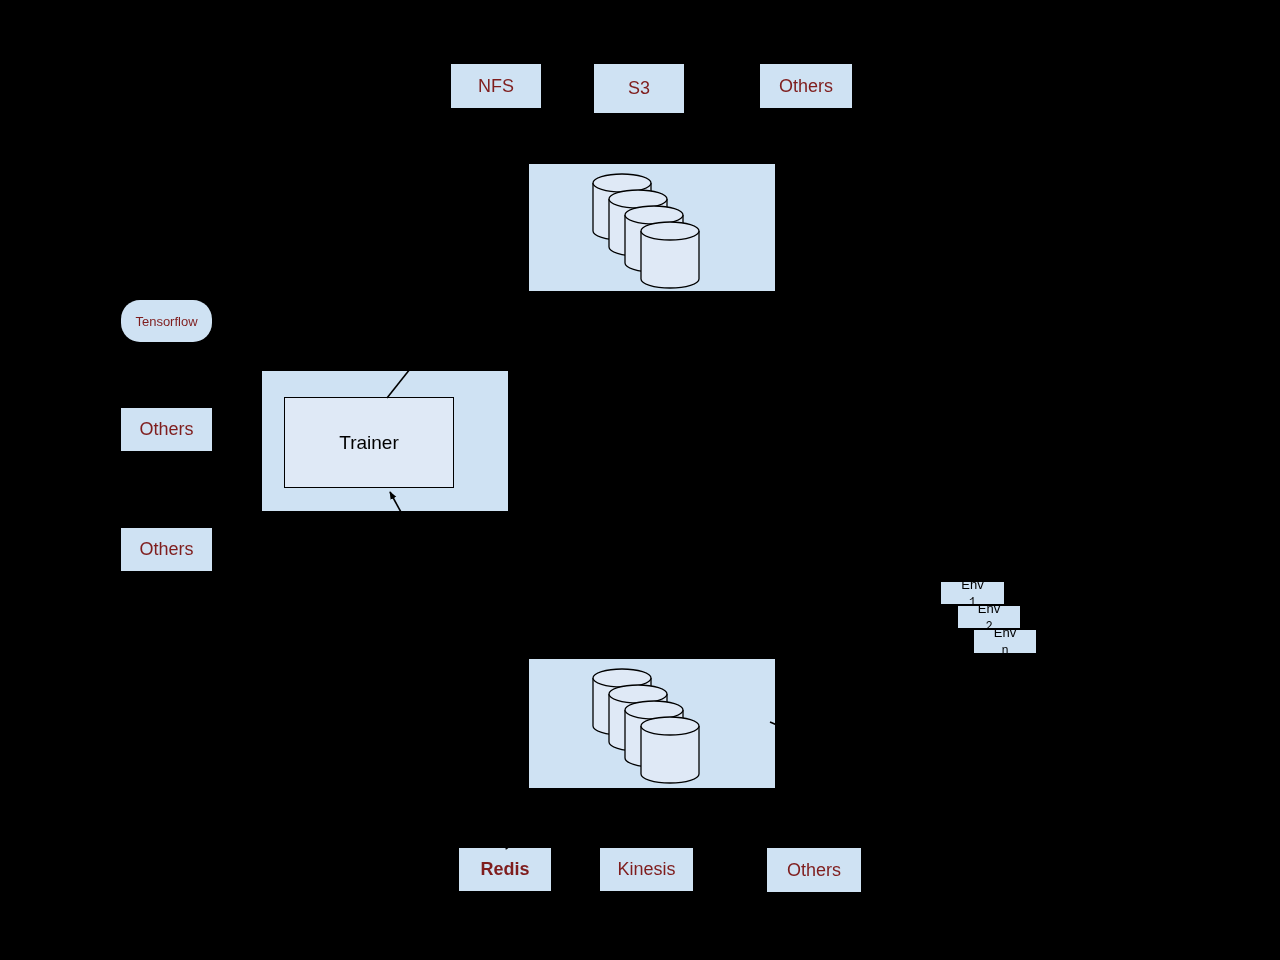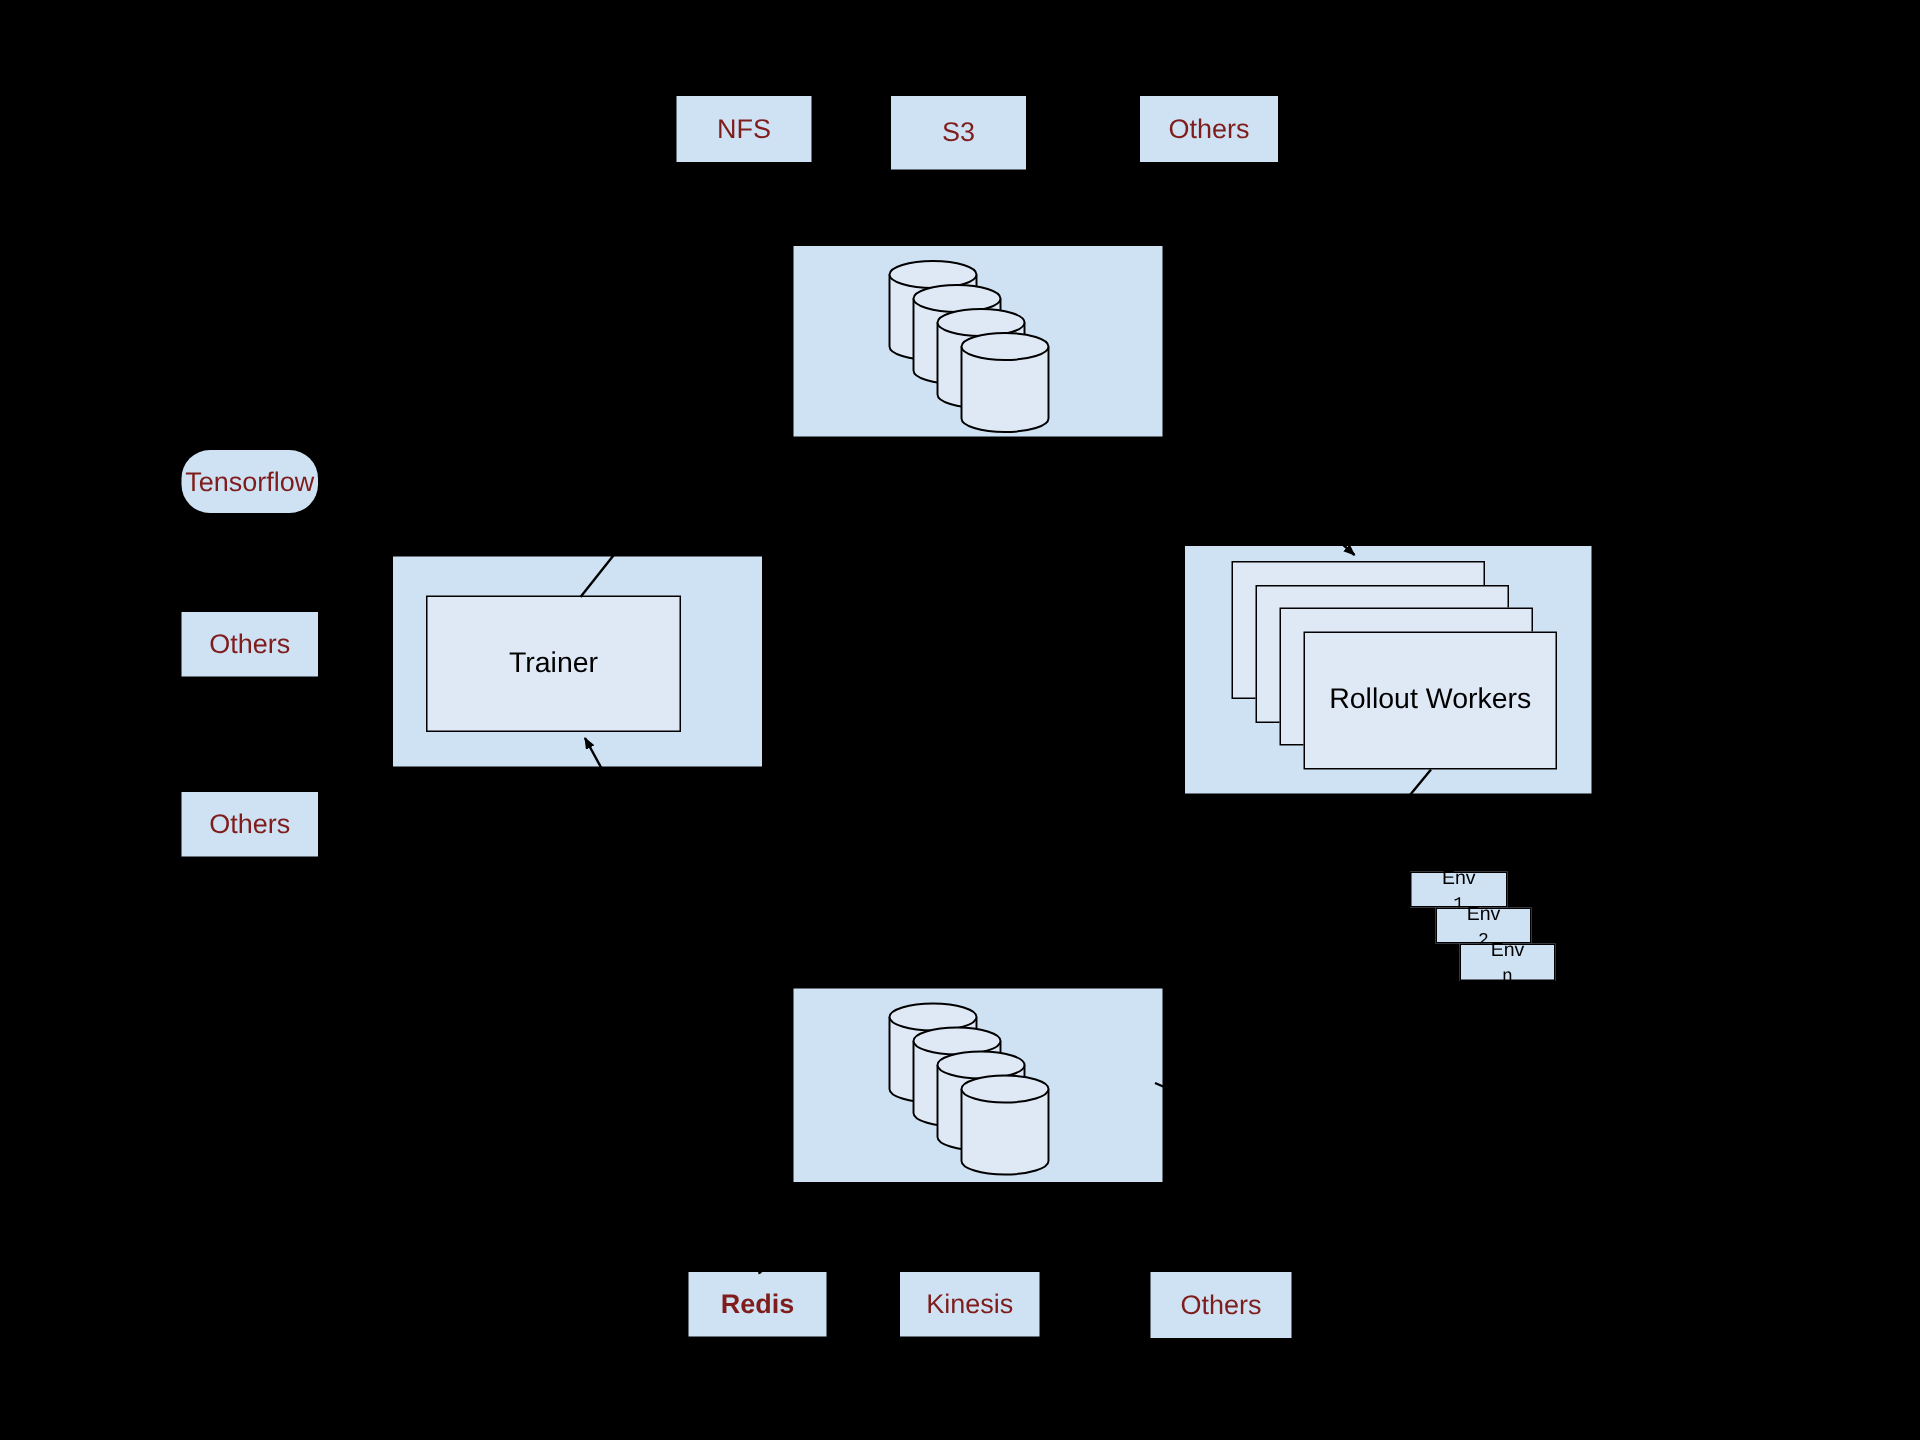--- a/index.html
+++ b/index.html
@@ -4,21 +4,21 @@
 <style>
   html,body{margin:0;padding:0;background:#000;}
   #canvas{
     position:relative;width:1280px;height:960px;background:#000000;overflow:hidden;
     font-family:"Liberation Sans",sans-serif;color:#000000;
   }
   .box{
     position:absolute;background:#cfe2f3;display:flex;align-items:center;justify-content:center;
     font-size:18px;color:#7f1d1d;box-sizing:border-box;
   }
-  .box.small-font{font-size:18px;border-radius:19px;}
+  .box.small-font{font-size:13px;border-radius:19px;}
   .container-box{position:absolute;background:#cfe2f3;box-sizing:border-box;}
   .inner-rect{
     position:absolute;background:#dfe9f6;border:1px solid #000;box-sizing:border-box;
     display:flex;align-items:center;justify-content:center;font-size:19px;
   }
   .env-box{
     position:absolute;background:#cfe2f3;border:1px solid #000;box-sizing:border-box;
     display:flex;align-items:center;justify-content:center;font-size:13px;gap:4px;flex-direction:column;
   }
   .env-box .env-index{font-family:"Liberation Mono","DejaVu Sans Mono",monospace;font-size:12px;}
@@ -58,26 +58,20 @@
   </div>
 
   <div class="box small-font" style="left:121px;top:300px;width:91px;height:42px;">Tensorflow</div>
   <div class="box" style="left:121px;top:408px;width:91px;height:43px;">Others</div>
   <div class="box" style="left:121px;top:528px;width:91px;height:43px;">Others</div>
 
   <div class="container-box" style="left:262px;top:371px;width:246px;height:140px;">
     <div class="inner-rect" style="left:22px;top:26px;width:170px;height:91px;">Trainer</div>
   </div>
 
-  <div class="container-box" style="left:790px;top:364px;width:271px;height:165px;">
-    <div class="inner-rect" style="left:31px;top:10px;width:169px;height:92px;"></div>
-    <div class="inner-rect" style="left:47px;top:26px;width:169px;height:92px;"></div>
-    <div class="inner-rect" style="left:63px;top:41px;width:169px;height:92px;"></div>
-    <div class="inner-rect" style="left:79px;top:57px;width:169px;height:92px;">Rollout Workers</div>
-  </div>
 
   <div class="env-box" style="left:940px;top:581px;width:65px;height:24px;z-index:1;">
     <span>Env</span>
       <span class="env-index">1</span>
   </div>
   <div class="env-box" style="left:957px;top:605px;width:64px;height:24px;z-index:2;">
     <span>Env</span>
       <span class="env-index">2</span>
   </div>
   <div class="env-box" style="left:973px;top:629px;width:64px;height:25px;z-index:3;">

